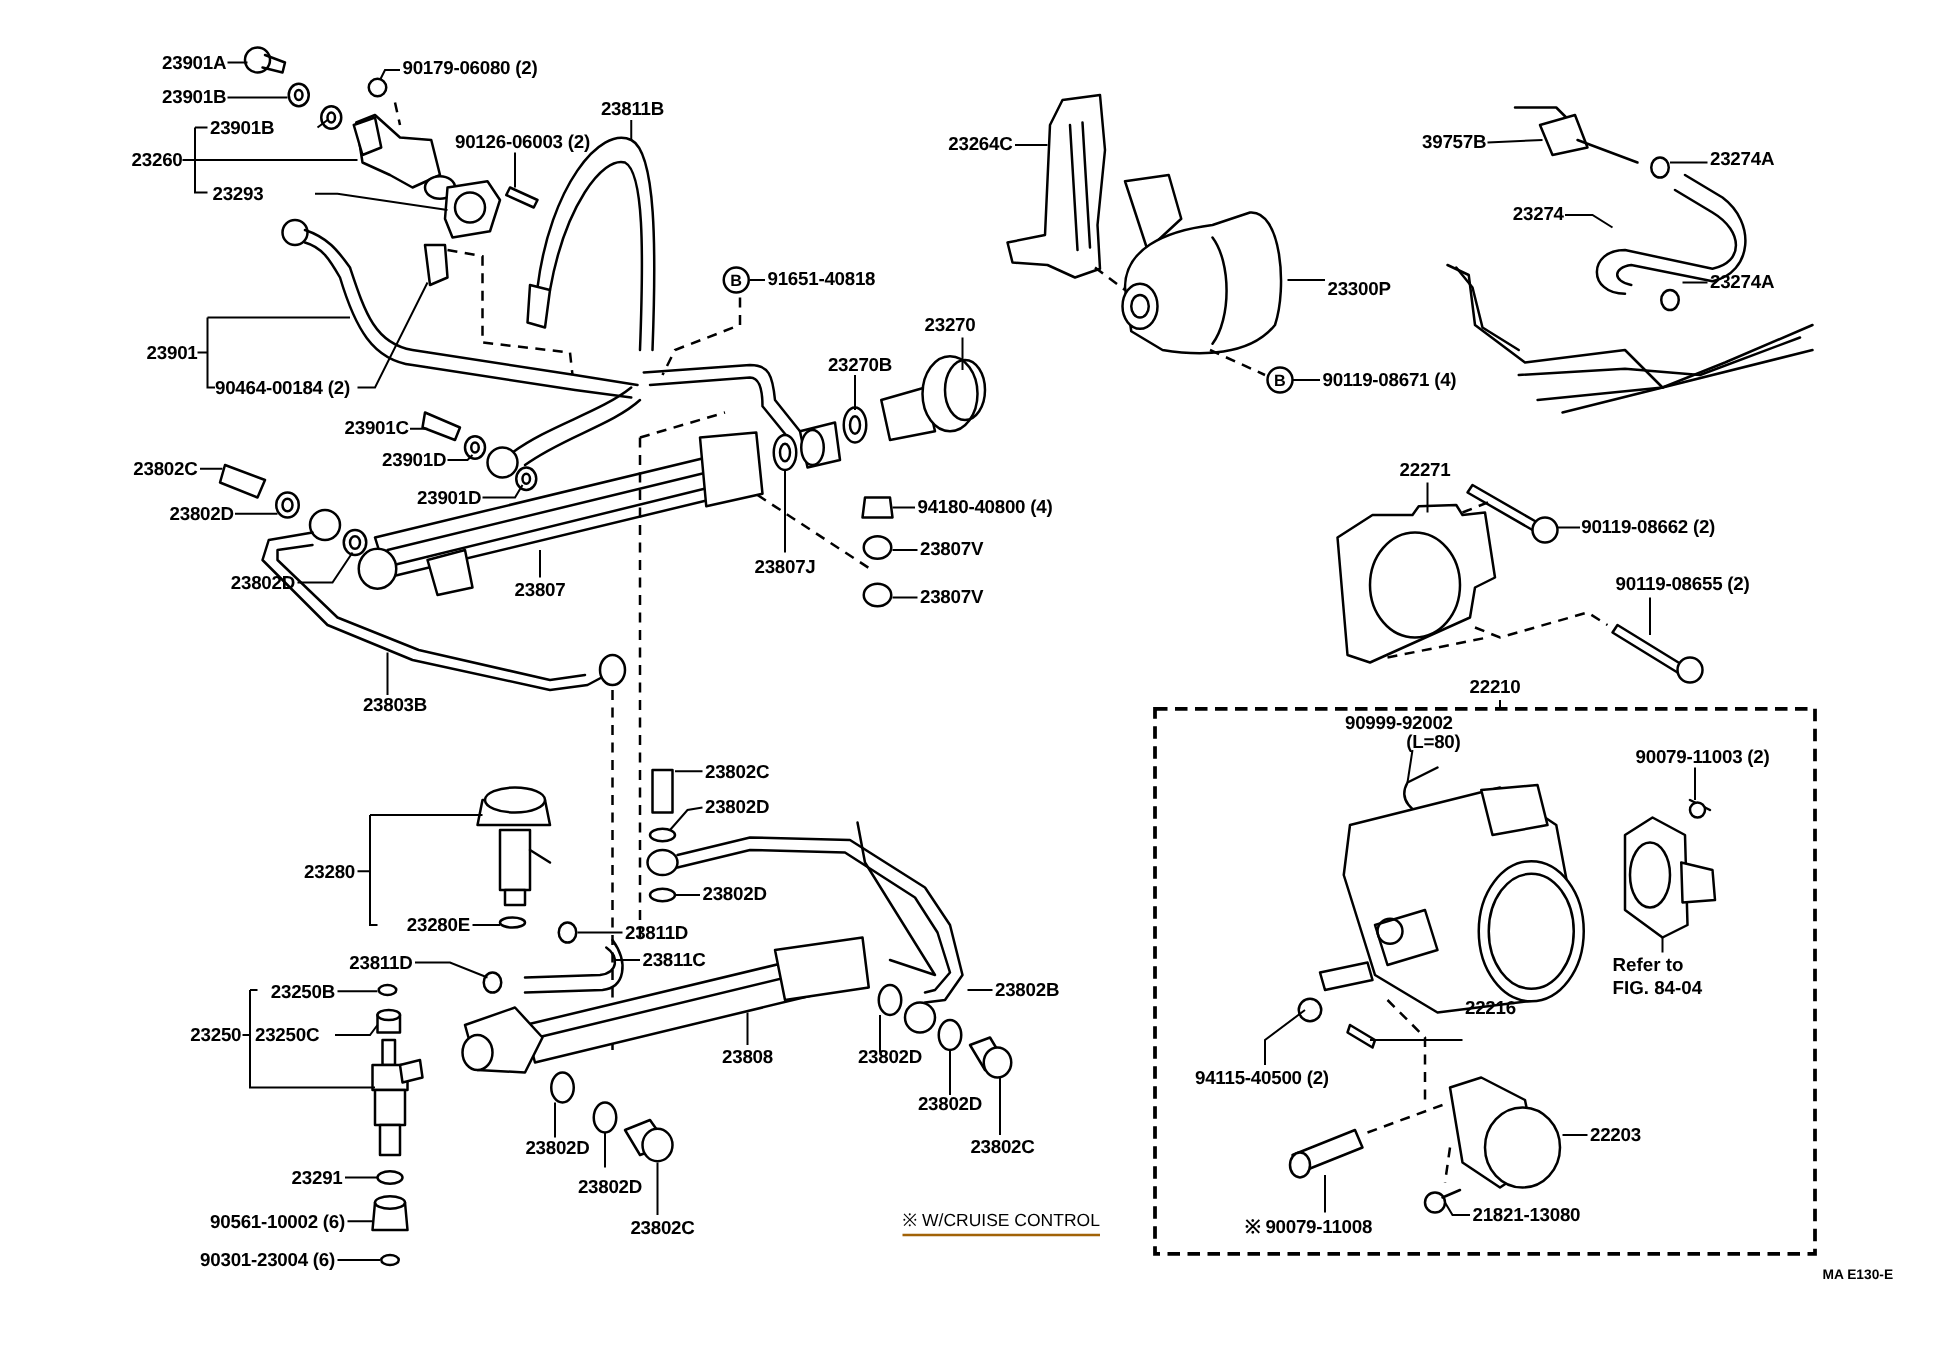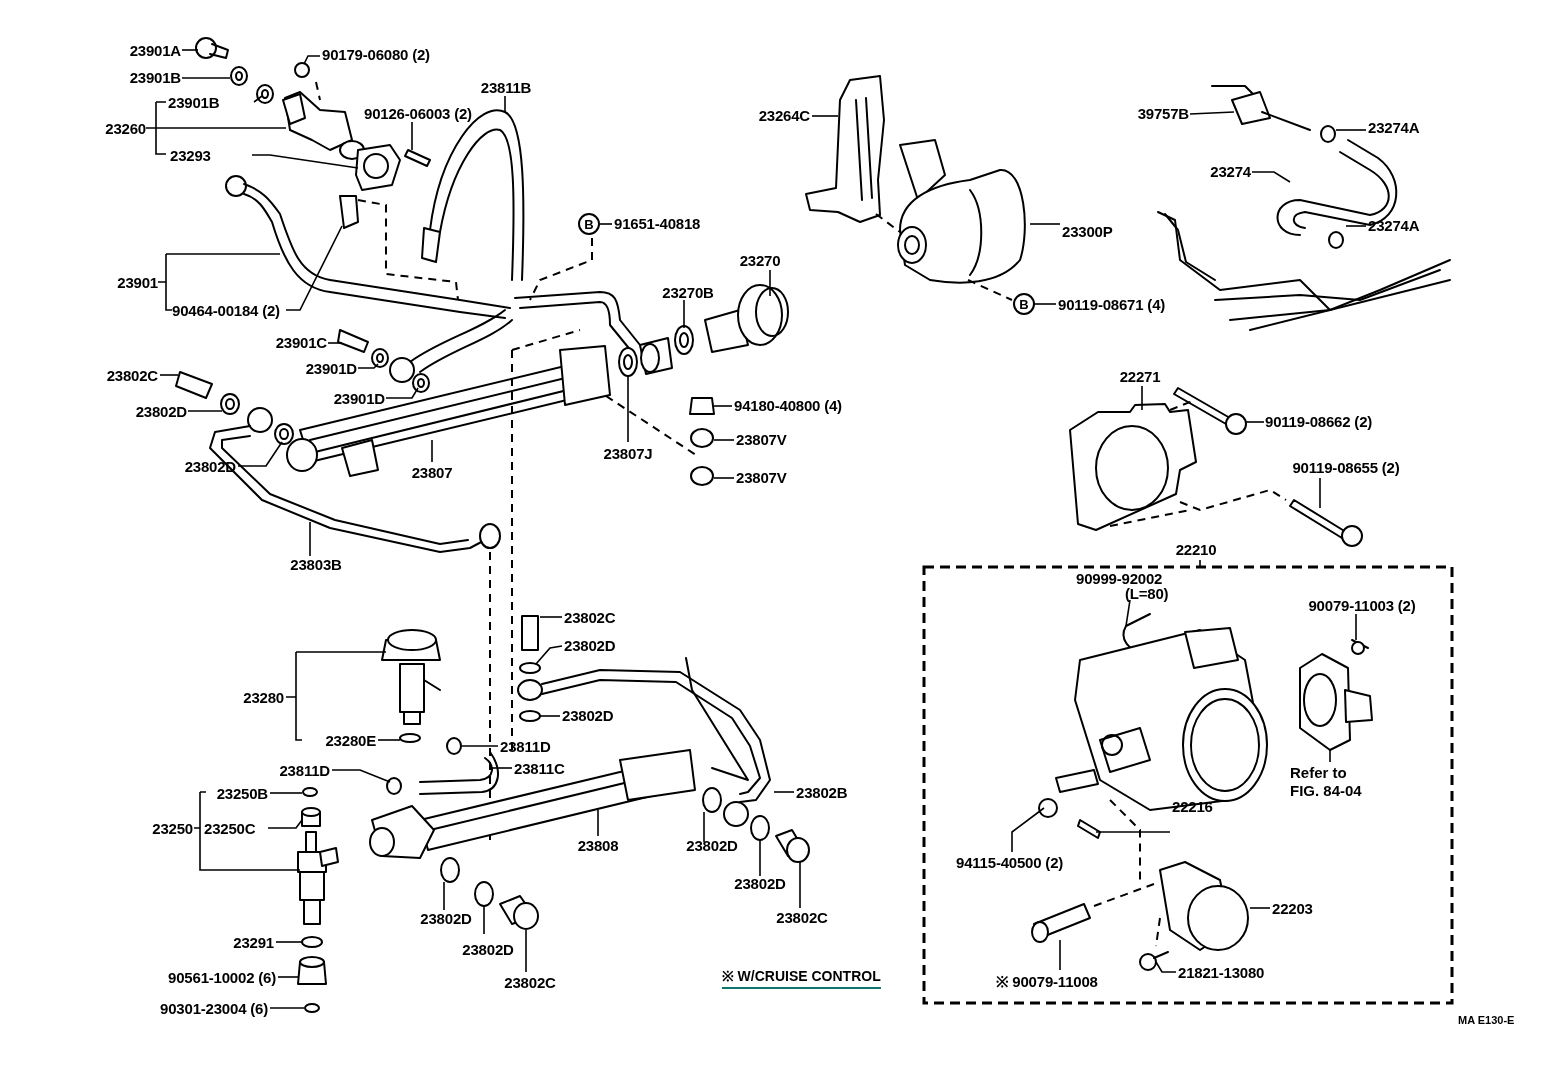--- a/index.html
+++ b/index.html
@@ -5,21 +5,21 @@
   html, body { margin: 0; padding: 0; background: #ffffff; }
   body { width: 1552px; height: 1090px; position: relative; overflow: hidden;
          font-family: "Liberation Sans", sans-serif; color: #000; }
   #diagram { position: absolute; left: 0; top: 0; width: 1552px; height: 1090px; }
   .lbl { position: absolute; font-family: "Liberation Sans", sans-serif; font-weight: bold;
          font-size: 15px; line-height: 16px; white-space: nowrap; letter-spacing: -0.2px; color: #000; }
   .lbl.r { transform: translateX(-100%); }
   .lbl.c { transform: translateX(-50%); }
   .note { position: absolute; font-family: "Liberation Sans", sans-serif; font-weight: bold;
           font-size: 15px; line-height: 18px; white-space: nowrap; }
-  .cruise { position: absolute; font-weight: bold; font-size: 14px; border-bottom: 2px solid #0f766e;
+  .cruise { position: absolute; font-weight: normal; font-size: 14px; border-bottom: 2px solid #a16207;
             padding-bottom: 2px; white-space: nowrap; }
   .code { position: absolute; font-weight: bold; font-size: 11px; white-space: nowrap; }
   svg .p { fill: none; stroke: #000; stroke-width: 2; stroke-linecap: round; stroke-linejoin: round; }
   svg .pf { fill: #fff; stroke: #000; stroke-width: 2; stroke-linejoin: round; }
   svg .ld { fill: none; stroke: #000; stroke-width: 1.6; }
   svg .dash { fill: none; stroke: #000; stroke-width: 2; stroke-dasharray: 8 6; }
   svg .box { fill: none; stroke: #000; stroke-width: 3; stroke-dasharray: 10 6; }
 </style>
 </head>
 <body>

